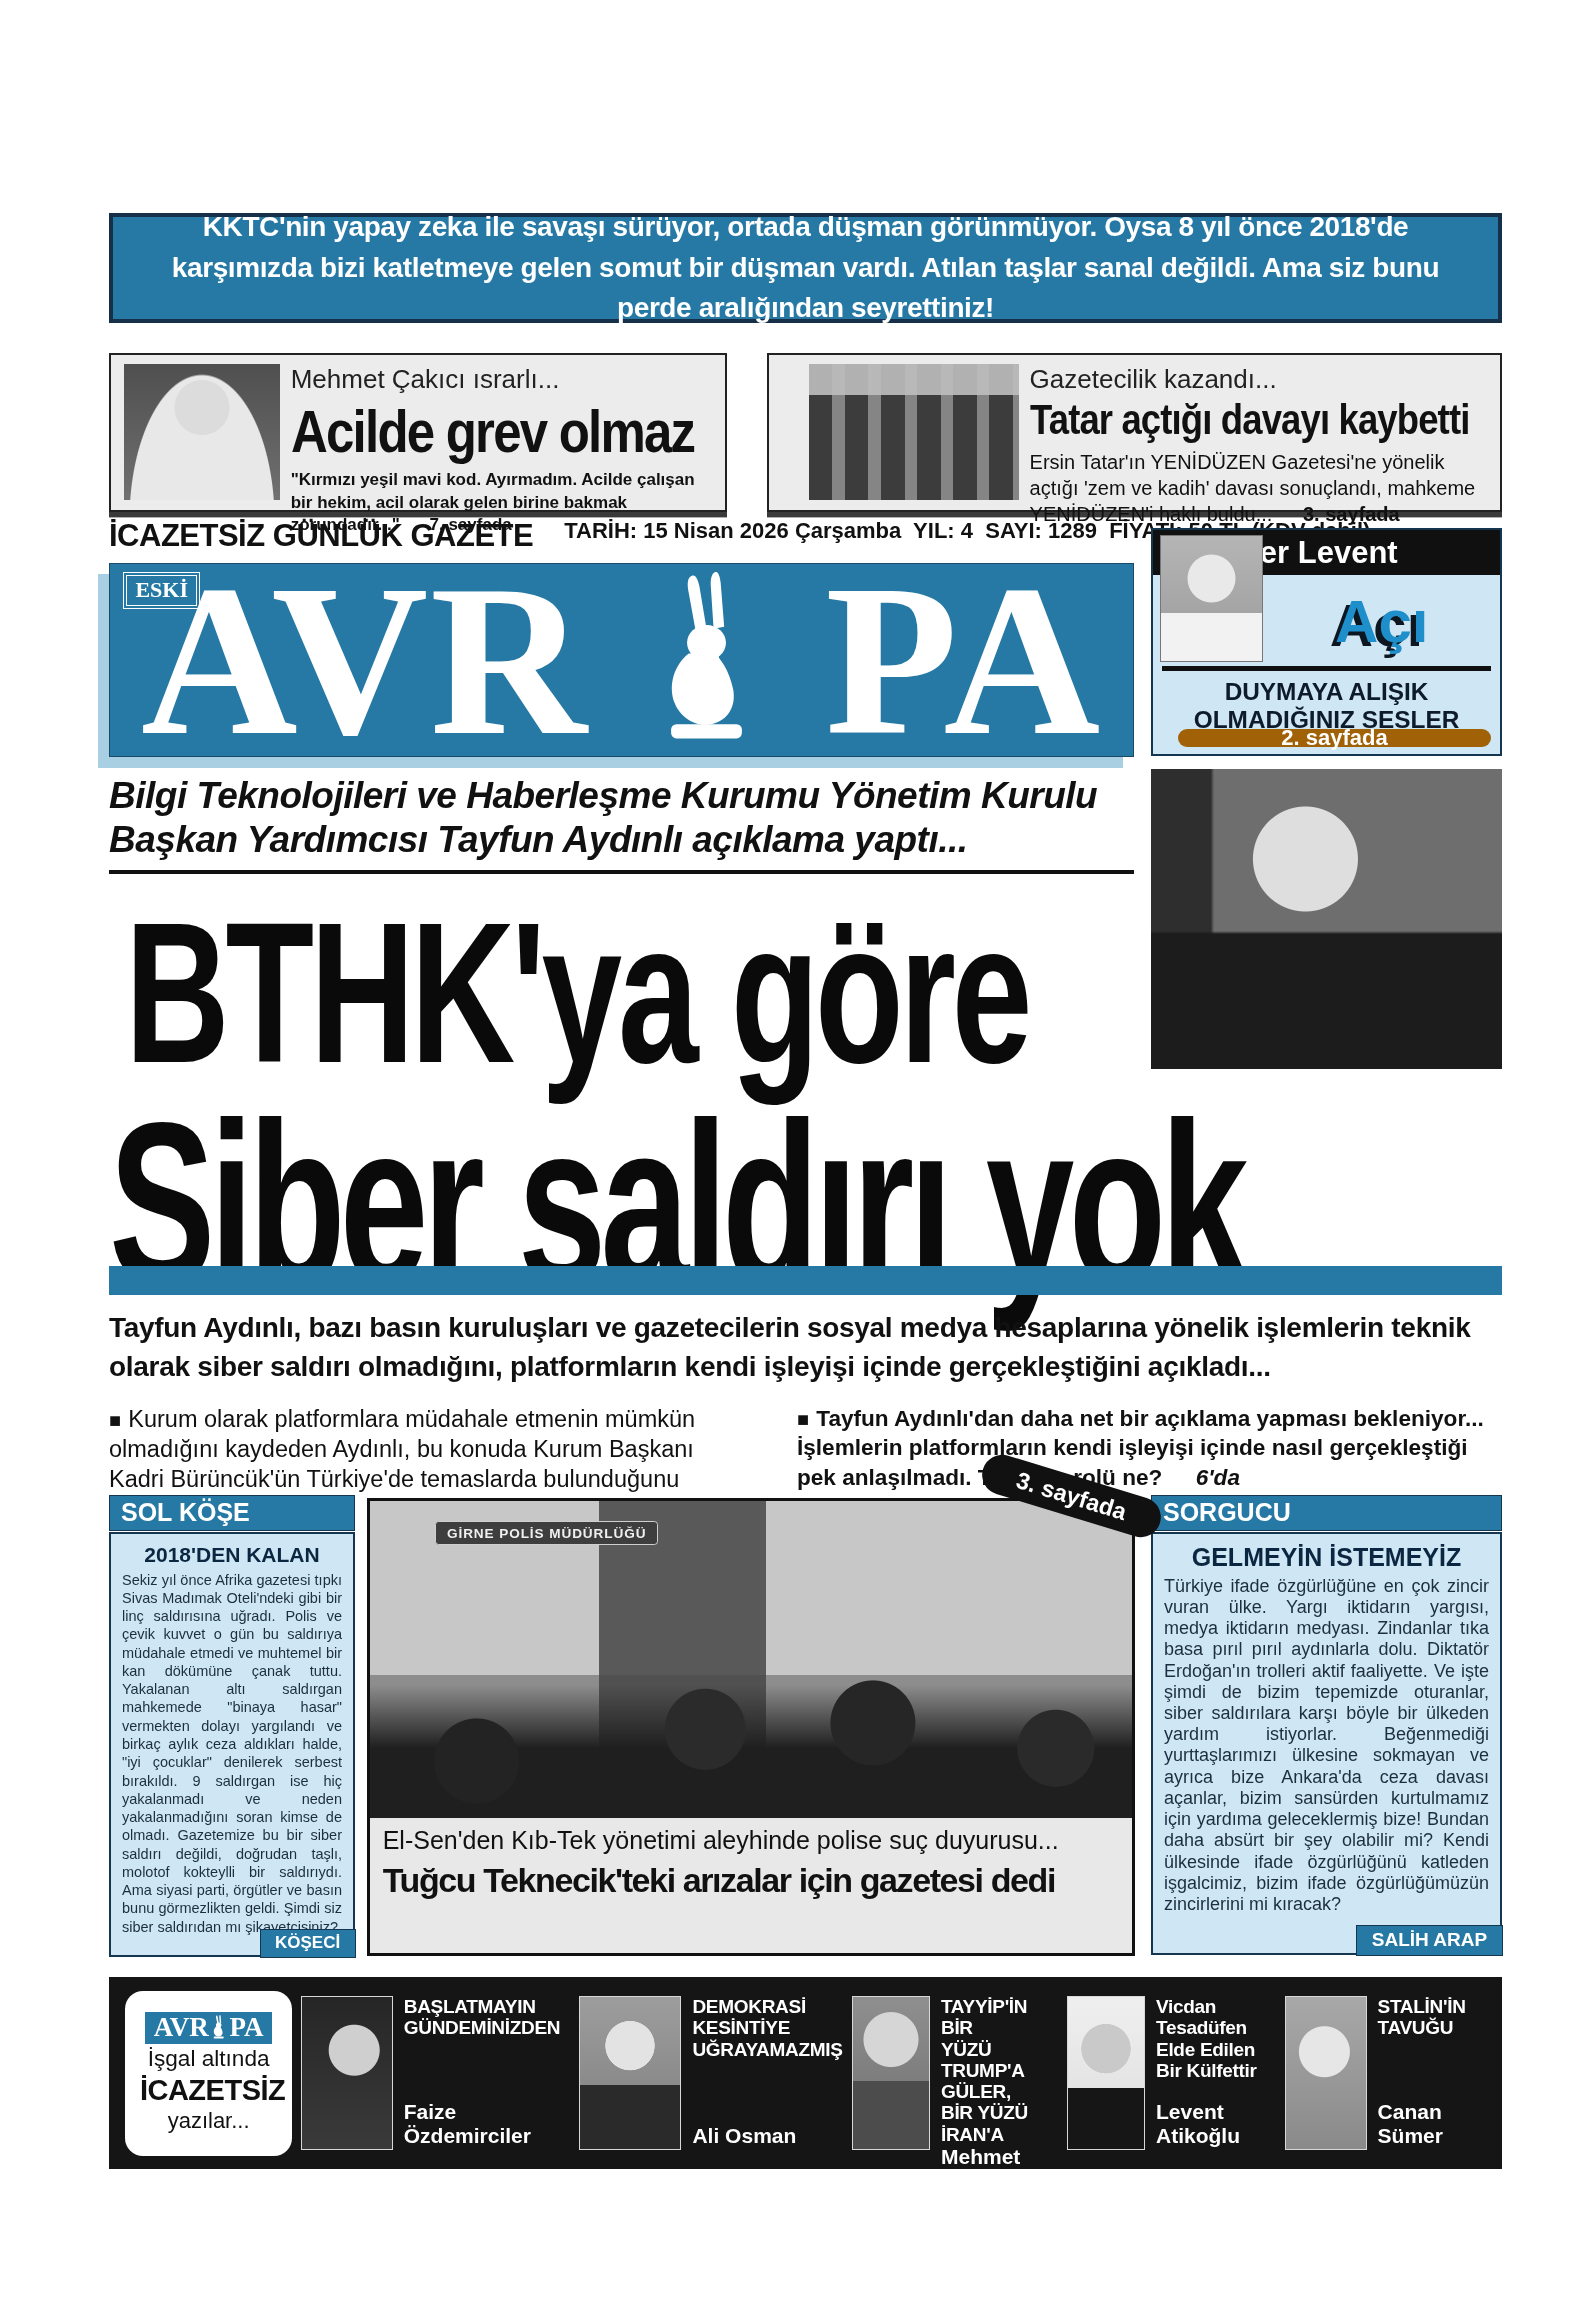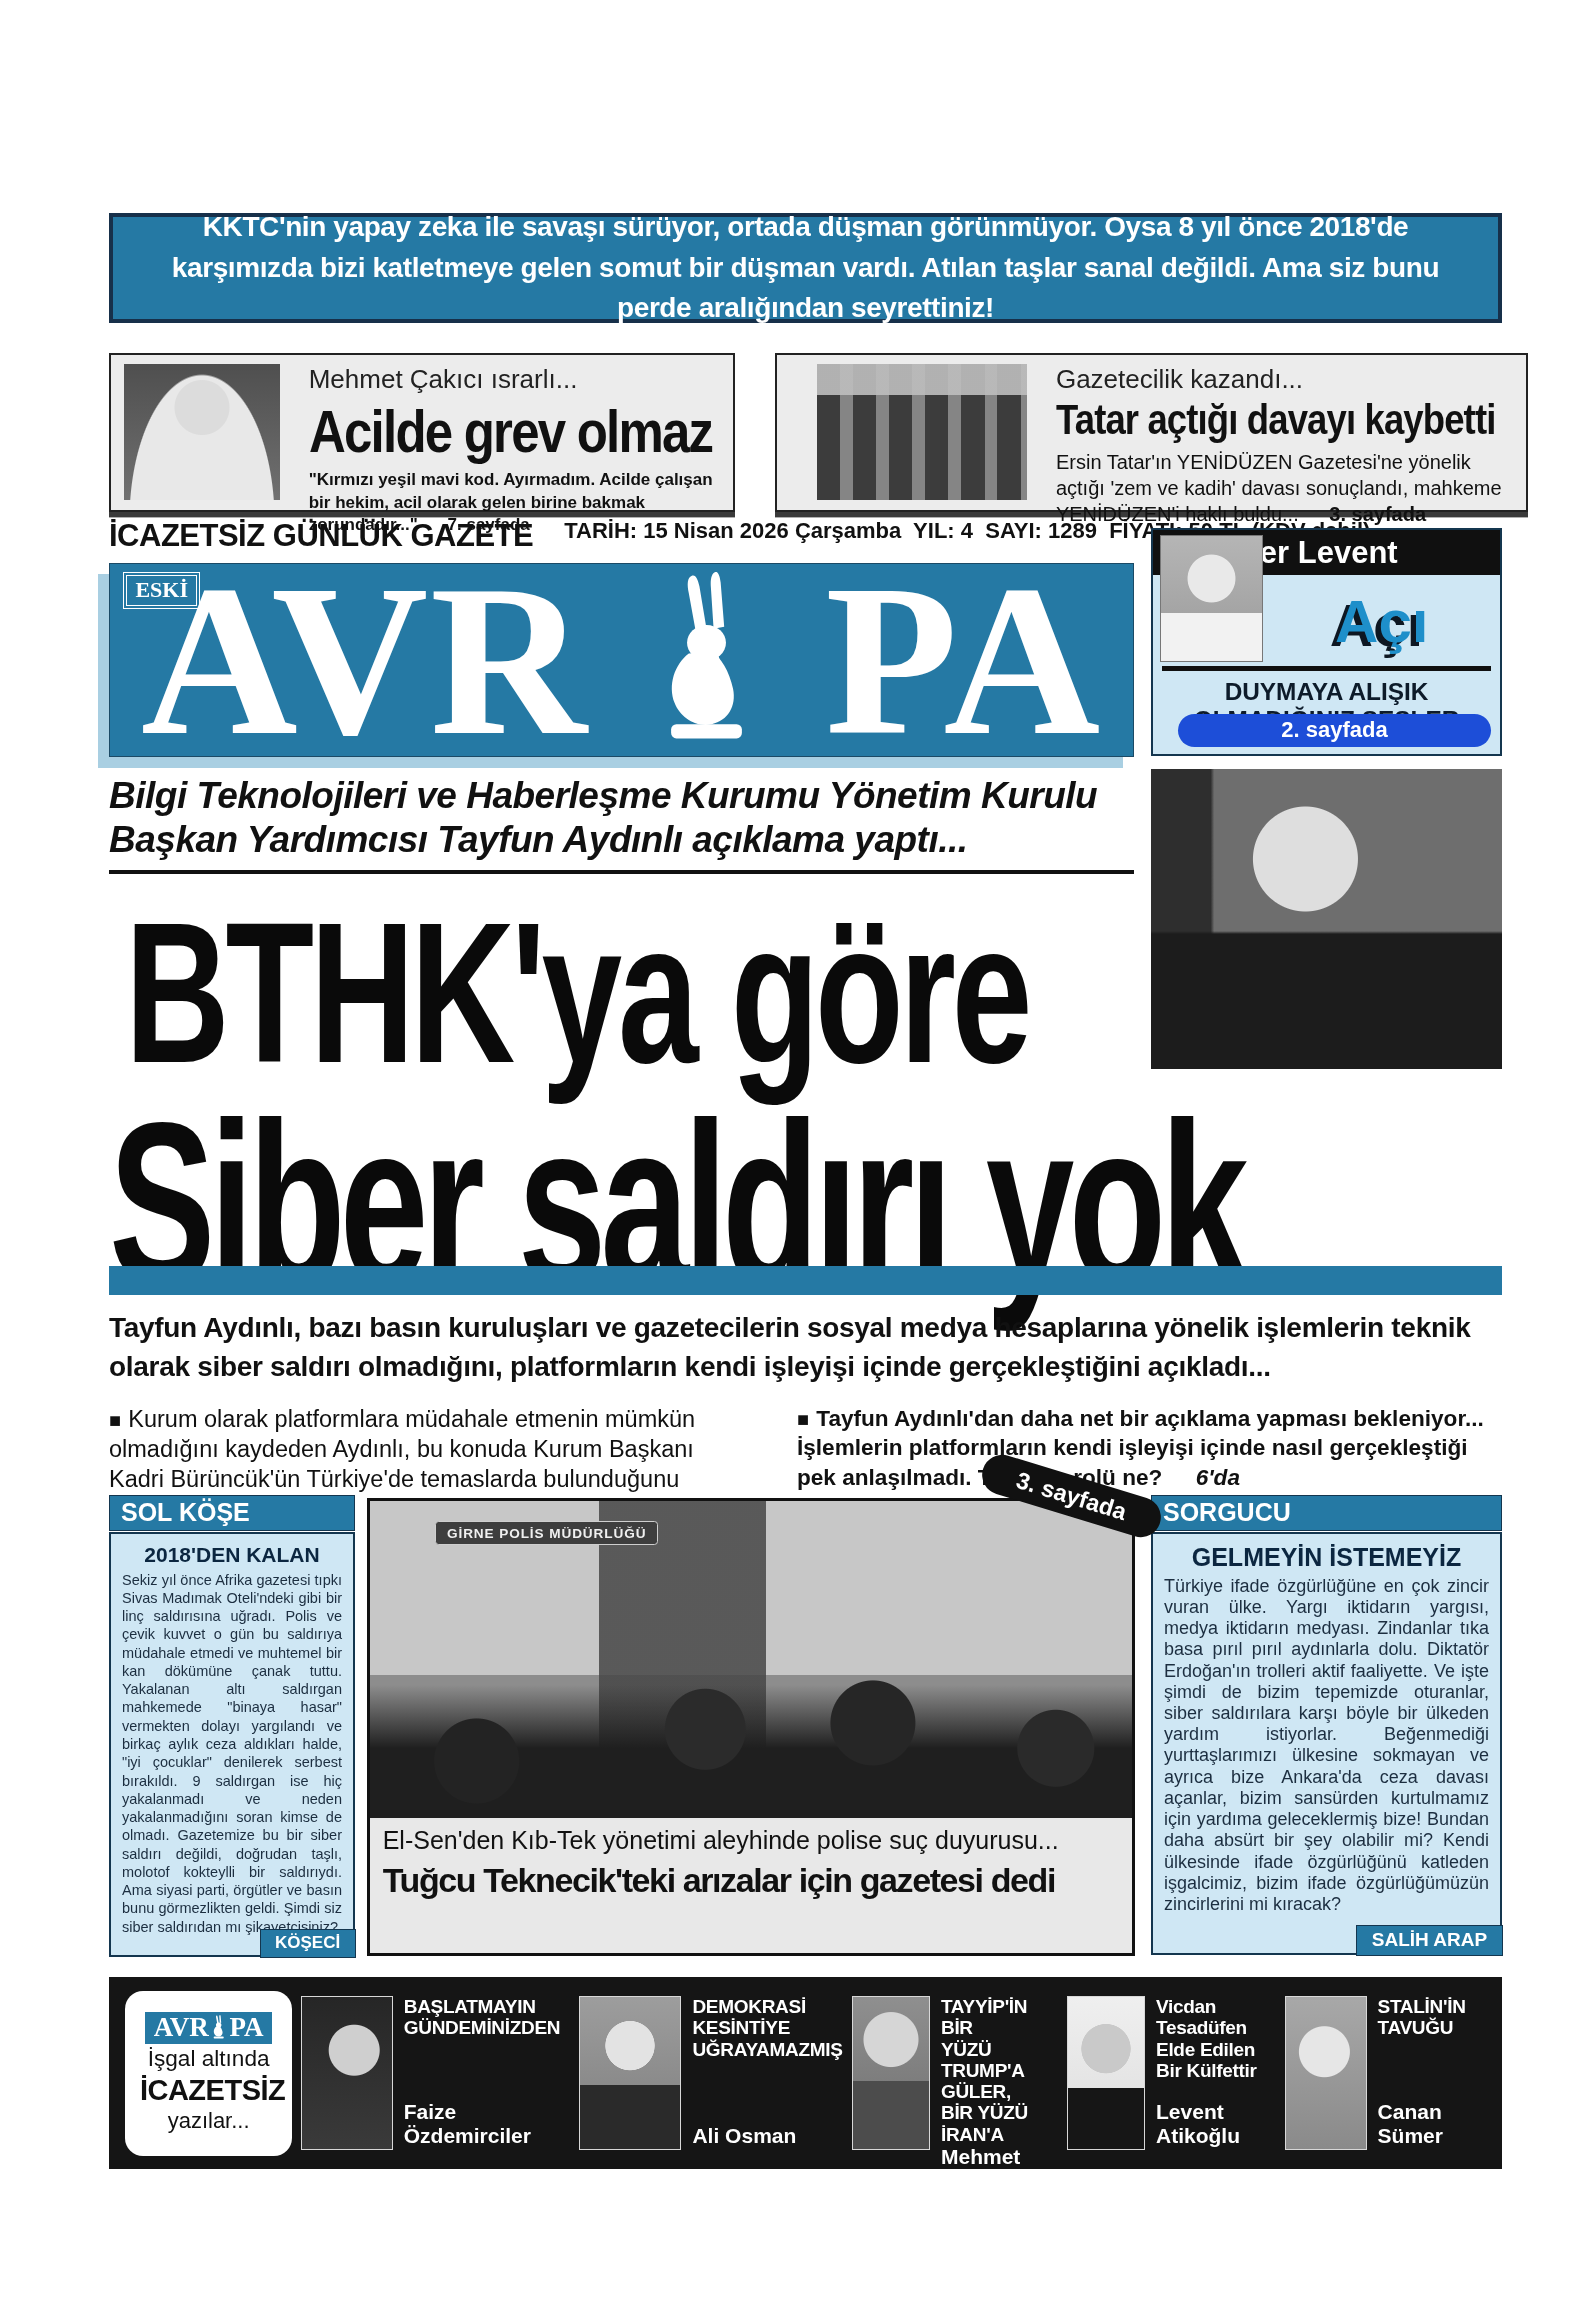--- a/index.html
+++ b/index.html
@@ -7,21 +7,21 @@
   .abs{position:absolute;}
   .pre{white-space:pre-line;}
   .prex{white-space:pre;}
 
   
   #banner{left:109px;top:213px;width:1393px;height:110px;background:#2579a4;border:4.5px solid #17304a;box-sizing:border-box;display:flex;align-items:center;justify-content:center;padding:0 34px;}
   #banner .txt{color:#fff;font-weight:bold;font-size:28px;line-height:1.45;text-align:center;letter-spacing:-0.4px;}
 
   
   #topboxes{left:109px;top:353px;width:1393px;height:159px;display:flex;gap:40px;}
-  .tbox{background:#ececec;border:2.7px solid #222;box-shadow:0 5.4px 0 #3a3a3a;box-sizing:border-box;display:flex;gap:29px;padding:9px 12.7px;}
+  .tbox{background:#ececec;border:2.7px solid #222;box-shadow:0 5.4px 0 #3a3a3a;box-sizing:border-box;display:flex;gap:11px;padding:9px 12.7px;}
   .tbox .txt{flex:1;min-width:0;}
   #tbox-left{width:671px;}
   #tbox-right{flex:1;padding-left:40px;}
   .t-kicker{font-size:26px;color:#222;}
   .t-head-l{font-size:52px;font-weight:bold;letter-spacing:-1.8px;transform:scale(0.98,1.15);transform-origin:left top;white-space:nowrap;margin-top:1.8px;}
   .t-head-r{font-size:38px;font-weight:bold;letter-spacing:-0.9px;transform:scale(0.96,1.1);transform-origin:left top;white-space:nowrap;margin-top:1.8px;}
   .t-quote{font-size:17px;font-weight:bold;line-height:1.3;margin-top:12.7px;}
   .t-body{font-size:20px;line-height:1.3;margin-top:9px;}
   .t-page{font-weight:bold;margin-left:25px;}
   .ph{background-color:#8a8a8a;flex:0 0 auto;}
@@ -39,21 +39,21 @@
   #eski{position:absolute;top:11px;left:16.3px;color:#fff;border:1.8px solid #fff;outline:1.8px solid #fff;outline-offset:2.7px;font-family:"Liberation Serif",serif;font-weight:bold;font-size:22px;padding:0 8.1px;line-height:1.3;}
   .rabbit{display:block;}
 
   
   #levent{left:1151px;top:528px;width:351px;height:228px;background:#cfe7f4;border:2.7px solid #14364f;box-sizing:border-box;}
   #levent .bar{position:absolute;left:0;top:0;right:0;height:45px;background:#101010;color:#fff;font-weight:bold;font-size:31px;line-height:45px;padding-left:50px;}
   .ph-sener{position:absolute;left:7.2px;top:5.4px;width:101px;height:125px;border:0.9px solid #777;background:radial-gradient(circle at 50% 34%,#e9e9e9 0 23.5px,rgba(0,0,0,0) 24.4px),linear-gradient(rgba(0,0,0,0) 62%,#f2f2f2 62%),linear-gradient(#b5b5b5,#9a9a9a);}
   #levent .aci{position:absolute;left:116px;top:51px;right:5.4px;height:80px;display:flex;align-items:center;justify-content:center;font-size:60px;font-weight:bold;color:#1e8fca;text-shadow:-5.4px 3.6px 0 #0d1722;}
   #levent .rule{position:absolute;left:9px;right:9px;top:136px;height:5.4px;background:#101010;}
   #levent .ttl{position:absolute;left:0;right:0;top:148px;text-align:center;font-weight:bold;font-size:24.4px;line-height:1.15;color:#0d1b2a;}
-  #levent .pill{position:absolute;left:25px;right:9px;bottom:7.2px;height:33px;background:#1d4ed8;border-radius:18px;color:#fff;font-weight:bold;font-size:22px;display:flex;align-items:center;justify-content:center;}
+  #levent .pill{position:absolute;left:25px;right:9px;bottom:7.2px;height:18px;background:#a16207;border-radius:18px;color:#fff;font-weight:bold;font-size:22px;display:flex;align-items:center;justify-content:center;}
 
   
   #kicker{left:109px;top:774px;width:1036px;font-size:37px;font-weight:bold;font-style:italic;line-height:1.18;letter-spacing:-0.5px;}
   #kickrule{left:109px;top:870px;width:1025px;height:3.6px;background:#111;}
   .ph-tayfun{left:1151px;top:769px;width:351px;height:300px;background:radial-gradient(circle at 44% 30%,#dedede 0 52px,rgba(0,0,0,0) 53px),linear-gradient(rgba(0,0,0,0) 54%,#1c1c1c 55%),linear-gradient(90deg,#2e2e2e 0 17%,#6e6e6e 18%);}
 
   
   #h1{left:125px;top:879px;width:1036px;height:197px;display:flex;align-items:flex-end;overflow:visible;}
   #h2{left:109px;top:1075px;width:1393px;height:224px;display:flex;align-items:flex-end;overflow:visible;}
   .condensed-xl{font-weight:bold;color:#0a0a0a;white-space:nowrap;transform-origin:left bottom;line-height:0.82;}

